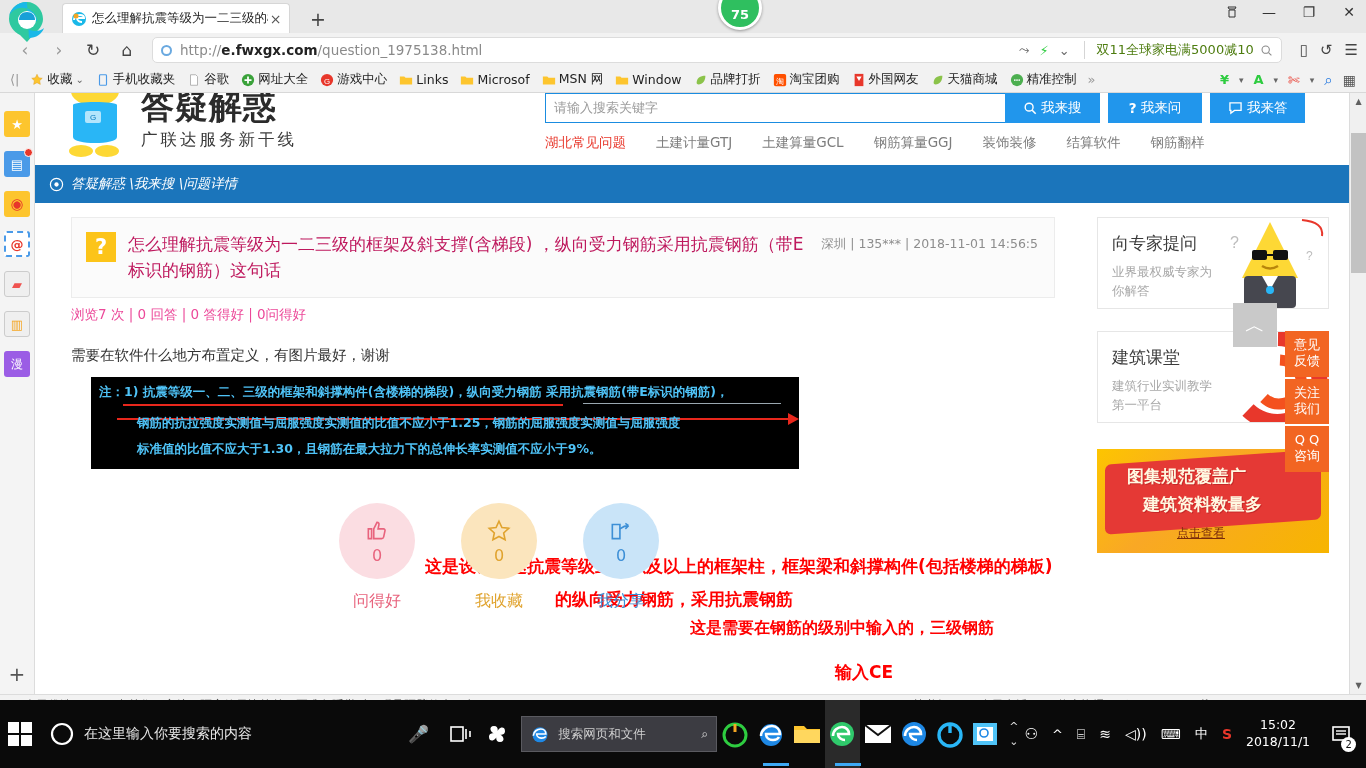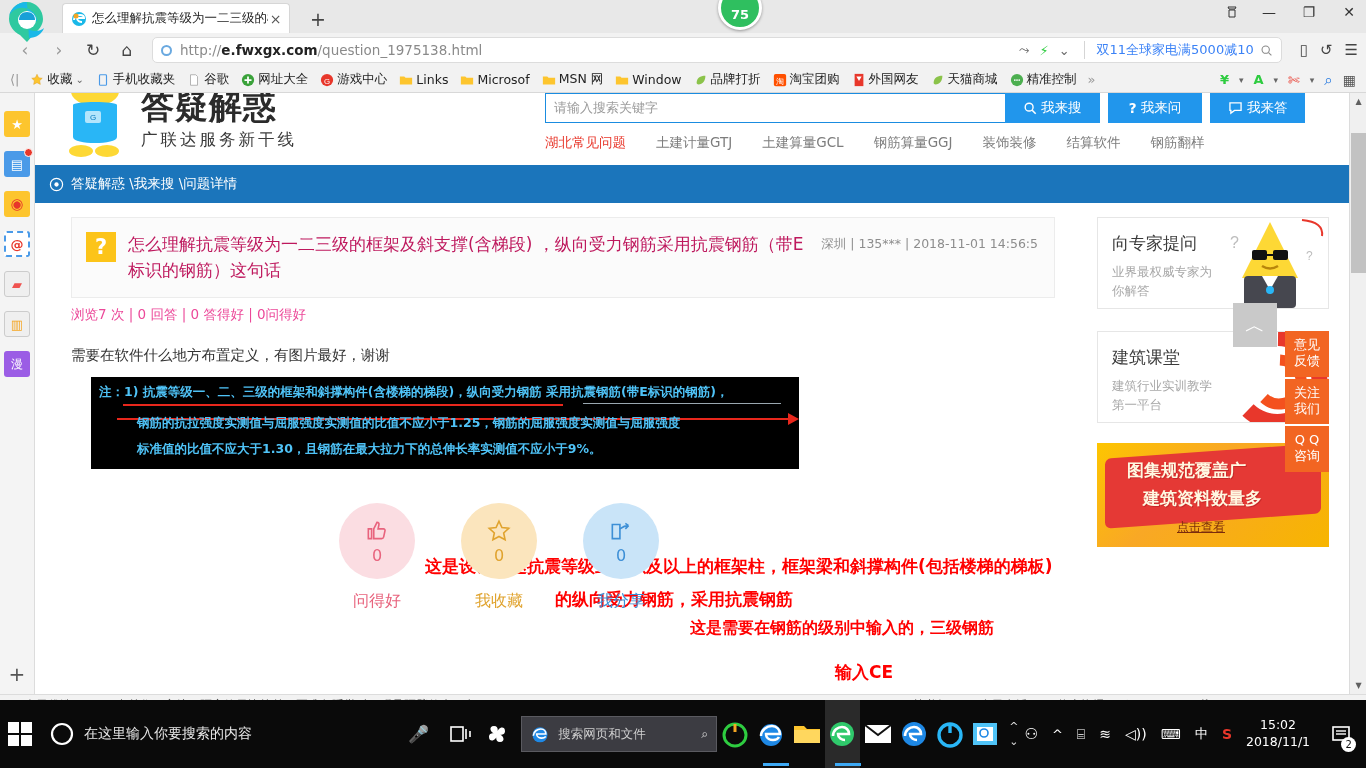--- a/index.html
+++ b/index.html
@@ -42,21 +42,21 @@
   .navbtn.enabled { color:#444; }
   .urlbar {
     flex:1 1 auto; height:26px; background:#fff; border:1px solid #dcdcdc; margin:0 8px;
     display:flex; align-items:center; padding:0 8px; border-radius:5px;
   }
   .url-dot { width:11px; height:11px; border-radius:50%; border:2px solid #6aa9e0; margin-right:8px; flex:0 0 11px;}
   .url-text { font-size:13.5px; color:#8a8a8a; white-space:nowrap; }
   .url-text b { color:#222; font-weight:bold; }
   .url-right { display:flex; align-items:center; gap:10px; margin-left:auto; padding-left:8px; color:#666; }
   .searchpill { display:flex; align-items:center; gap:6px; border-left:1px solid #d5d5d5; padding-left:12px; margin-left:4px; }
-  .searchpill .txt { font-size:13px; color:#3b82f6; white-space:nowrap; }
+  .searchpill .txt { font-size:13px; color:#4d7c0f; white-space:nowrap; }
   .navbar-tools { display:flex; align-items:center; gap:12px; padding-left:10px; color:#444; }
 
   .bookmarks { height:26px; background:#f2f2f2; display:flex; align-items:center;
                padding:0 6px; border-bottom:1px solid #d8d8d8; gap:2px; overflow:hidden; }
   .bm { display:flex; align-items:center; gap:3px; padding:2px 5px; white-space:nowrap;
         font-size:12.5px; color:#222; cursor:pointer; border-radius:2px; }
   .bm .ico { width:14px; height:14px; flex:0 0 14px; }
   .bm-sep { color:#999; font-size:13px; padding:0 4px; }
   .bm-right { margin-left:auto; display:flex; align-items:center; gap:10px; padding-right:4px;}
 
@@ -88,21 +88,21 @@
                  display:flex; align-items:center; padding-left:8px; }
   .searchinput span { color:#9b9b9b; font-size:13px; }
   .btn-blue { background:#2196ec; color:#fff; display:flex; align-items:center; justify-content:center;
               gap:4px; font-size:13.5px; width:96px; cursor:pointer; }
   .btn-blue + .btn-blue { margin-left:8px; }
   .navlinks { margin-top:11px; display:flex; gap:30px; font-size:13.5px; }
   .navlinks a { color:#7d7d7d; text-decoration:none; cursor:pointer; white-space:nowrap; }
   .navlinks a.hot { color:#e8372b; }
 
   .crumbbar { height:38px; background:#1b75bb; display:flex; align-items:center;
-              padding-left:14px; color:#fff; font-size:13.5px; gap:7px; }
+              padding-left:14px; color:#fff; font-size:13.5px; gap:7px;font-style:italic; }
   .crumb-pin { width:15px; height:15px; }
 
   .content { position:relative; padding:18px 0 0 0; height:491px; }
   .qcard { position:absolute; left:36px; top:14px; width:984px; }
   .qhead { background:#fbfbfb; border:1px solid #ececec; padding:14px 16px 14px 14px;
            display:flex; align-items:flex-start; min-height:72px; }
   .qmark { flex:0 0 30px; width:30px; height:30px; background:#fcc419; color:#fff; font-size:21px;
            font-weight:bold; display:flex; align-items:center; justify-content:center; margin-right:12px;}
   .qtitle { flex:1 1 auto; font-size:17px; line-height:1.5; color:#be185d; padding-right:14px; }
   .qmeta { flex:0 0 auto; font-size:12.5px; color:#8d8d8d; white-space:nowrap; padding-top:4px; }
@@ -133,21 +133,21 @@
                  align-items:center; justify-content:center; gap:2px; }
   .act .cnt { font-size:16px; }
   .act .lbl { margin-top:12px; font-size:16px; }
 
   
   .sidebar { position:absolute; left:1062px; top:14px; width:232px; }
   .scard { background:#fff; border:1px solid #e6e6e6; height:92px; position:relative; overflow:hidden; }
   .scard + .scard { margin-top:22px; }
   .scard h3 { font-size:17px; color:#3a3a3a; font-weight:normal; margin:14px 0 0 14px; }
   .scard p { font-size:12.5px; color:#a8a8a8; margin:8px 0 0 14px; line-height:1.5; width:108px; }
-  .sbanner { margin-top:20px; width:232px; height:104px; position:relative; overflow:hidden;
+  .sbanner { margin-top:26px; width:232px; height:104px; position:relative; overflow:hidden;
              background:linear-gradient(135deg,#fdc500 0%, #f9a825 40%, #f7b500 100%); }
   .sb-t1 { position:absolute; left:30px; top:16px; font-size:17px; font-weight:bold; color:#fff8e1;
            text-shadow:1px 1px 0 #c62828; white-space:nowrap; }
   .sb-t2 { position:absolute; left:46px; top:44px; font-size:17px; font-weight:bold; color:#fff8e1;
            text-shadow:1px 1px 0 #c62828; white-space:nowrap; }
   .sb-t3 { position:absolute; left:80px; top:76px; font-size:12px; color:#7a2b0c;
            text-decoration:underline; white-space:nowrap; }
   .sb-ribbon { position:absolute; left:8px; top:8px; width:216px; height:70px;
                background:#e53935; transform:skewY(-4deg); border-radius:6px; }
 

